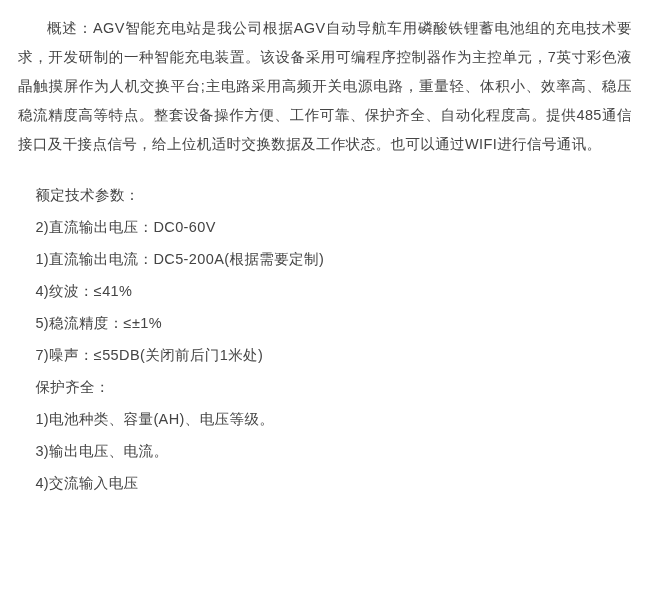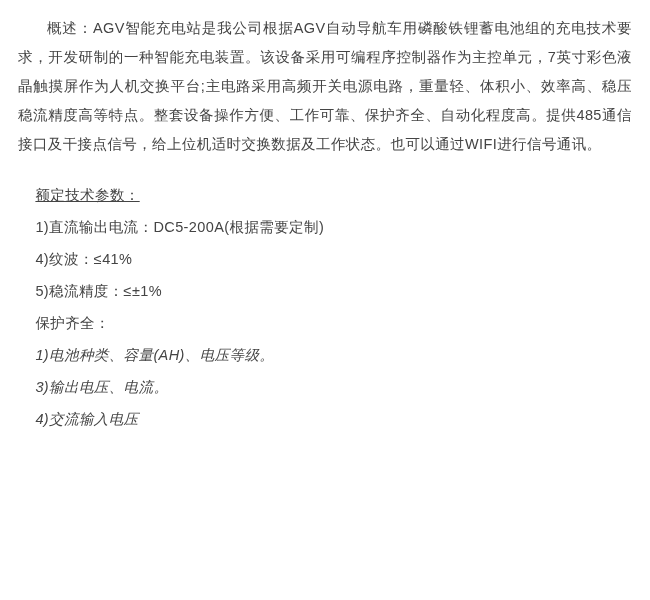--- a/index.html
+++ b/index.html
@@ -27,48 +27,48 @@
     text-align: justify;
   }
   .intro {
     text-indent: 2em;
     margin-bottom: 20px;
     line-height: 29px;
   }
   .section-title {
     text-indent: 1.2em;
     line-height: 32px;
-    text-decoration: underline;
   }
   .spec-line {
     text-indent: 1.2em;
     line-height: 32px;
   }
   .order-title {
     text-indent: 1.2em;
     line-height: 32px;
   }
   .order-line {
     text-indent: 1.2em;
     line-height: 32px;
-    font-style: italic;
   }
 </style>
 </head>
 <body>
 
 <div class="doc">
 
   <p class="intro">概述：AGV智能充电站是我公司根据AGV自动导航车用磷酸铁锂蓄电池组的充电技术要求，开发研制的一种智能充电装置。该设备采用可编程序控制器作为主控单元，7英寸彩色液晶触摸屏作为人机交换平台;主电路采用高频开关电源电路，重量轻、体积小、效率高、稳压稳流精度高等特点。整套设备操作方便、工作可靠、保护齐全、自动化程度高。提供485通信接口及干接点信号，给上位机适时交换数据及工作状态。也可以通过WIFI进行信号通讯。</p>
 
   <p class="section-title">额定技术参数：</p>
 
+  <p class="spec-line">2)直流输出电压：DC0-60V</p>
   <p class="spec-line">1)直流输出电流：DC5-200A(根据需要定制)</p>
   <p class="spec-line">4)纹波：≤41%</p>
   <p class="spec-line">5)稳流精度：≤±1%</p>
+  <p class="spec-line">7)噪声：≤55DB(关闭前后门1米处)</p>
 
   <p class="order-title">保护齐全：</p>
 
   <p class="order-line">1)电池种类、容量(AH)、电压等级。</p>
   <p class="order-line">3)输出电压、电流。</p>
   <p class="order-line">4)交流输入电压</p>
 
 </div>
 
 </body></html>

